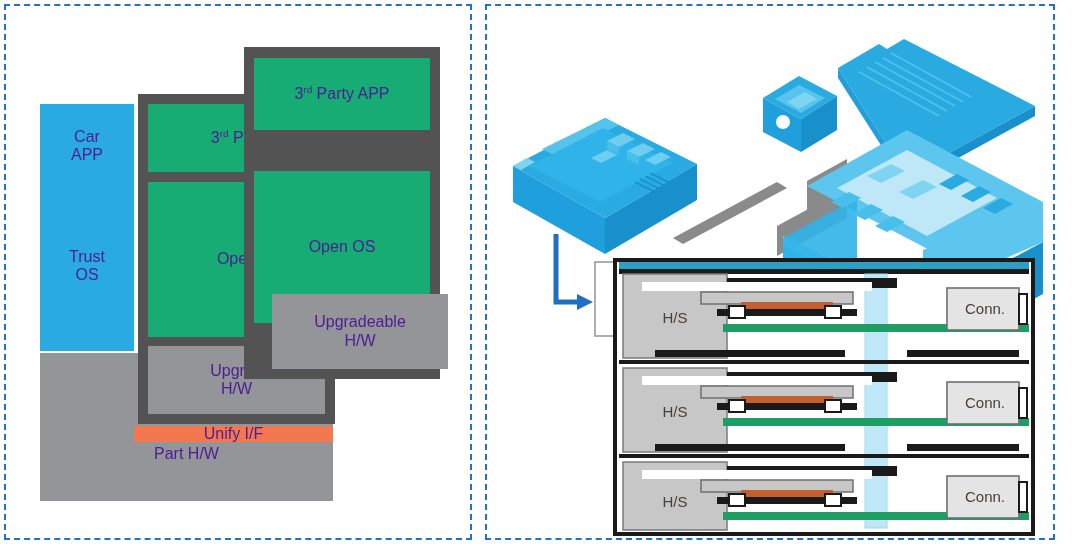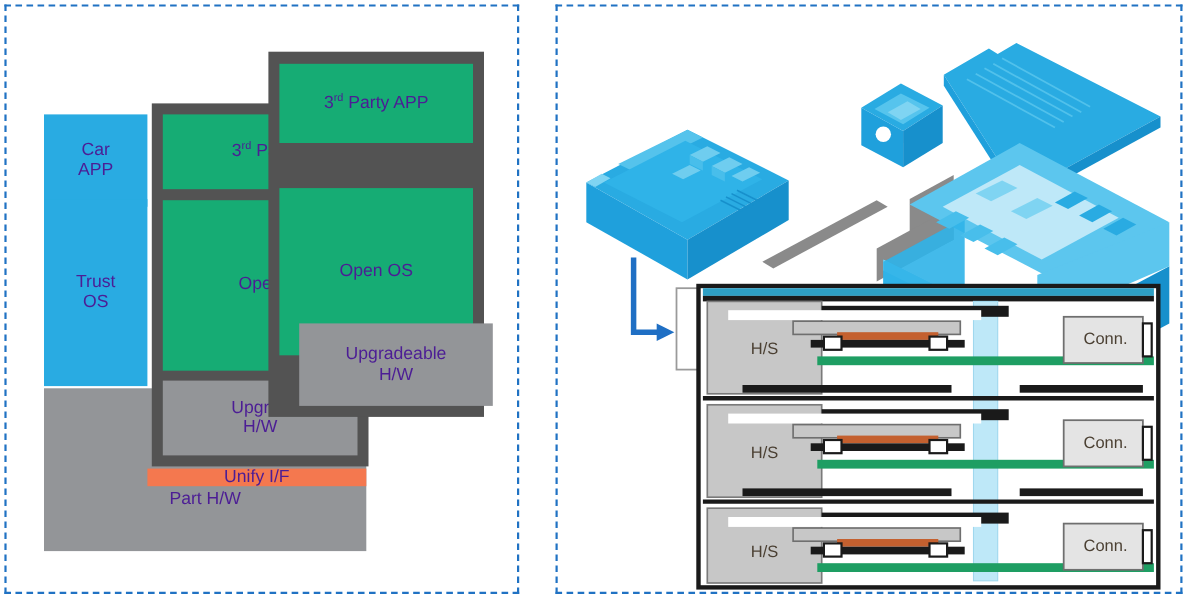--- a/index.html
+++ b/index.html
@@ -1,21 +1,21 @@
 <!DOCTYPE html>
 <html><head>
 <meta charset="utf-8">
 <style>
   html,body{margin:0;padding:0;background:#fff;}
   body{width:1089px;height:544px;position:relative;overflow:hidden;
        font-family:"Liberation Sans",sans-serif;}
 
   .panel{position:absolute;border:2px dashed #2072C3;box-sizing:border-box;background:#fff;}
   #left-panel{left:4px;top:4px;width:468px;height:536px;}
-  #right-panel{left:505px;top:4px;width:570px;height:536px;}
+  #right-panel{left:485px;top:4px;width:570px;height:536px;}
 
   
   .stack{position:absolute;left:0;top:0;width:100%;height:100%;}
   .box{position:absolute;box-sizing:border-box;display:flex;align-items:center;
        justify-content:center;color:#4c1d95;text-align:center;line-height:1.15;
        font-size:16px;}
   .box.blue{background:#29ABE2;}
   .box.green{background:#16AC74;}
   .box.gray{background:#939598;}
   .box.orange{background:#F4784F;}

